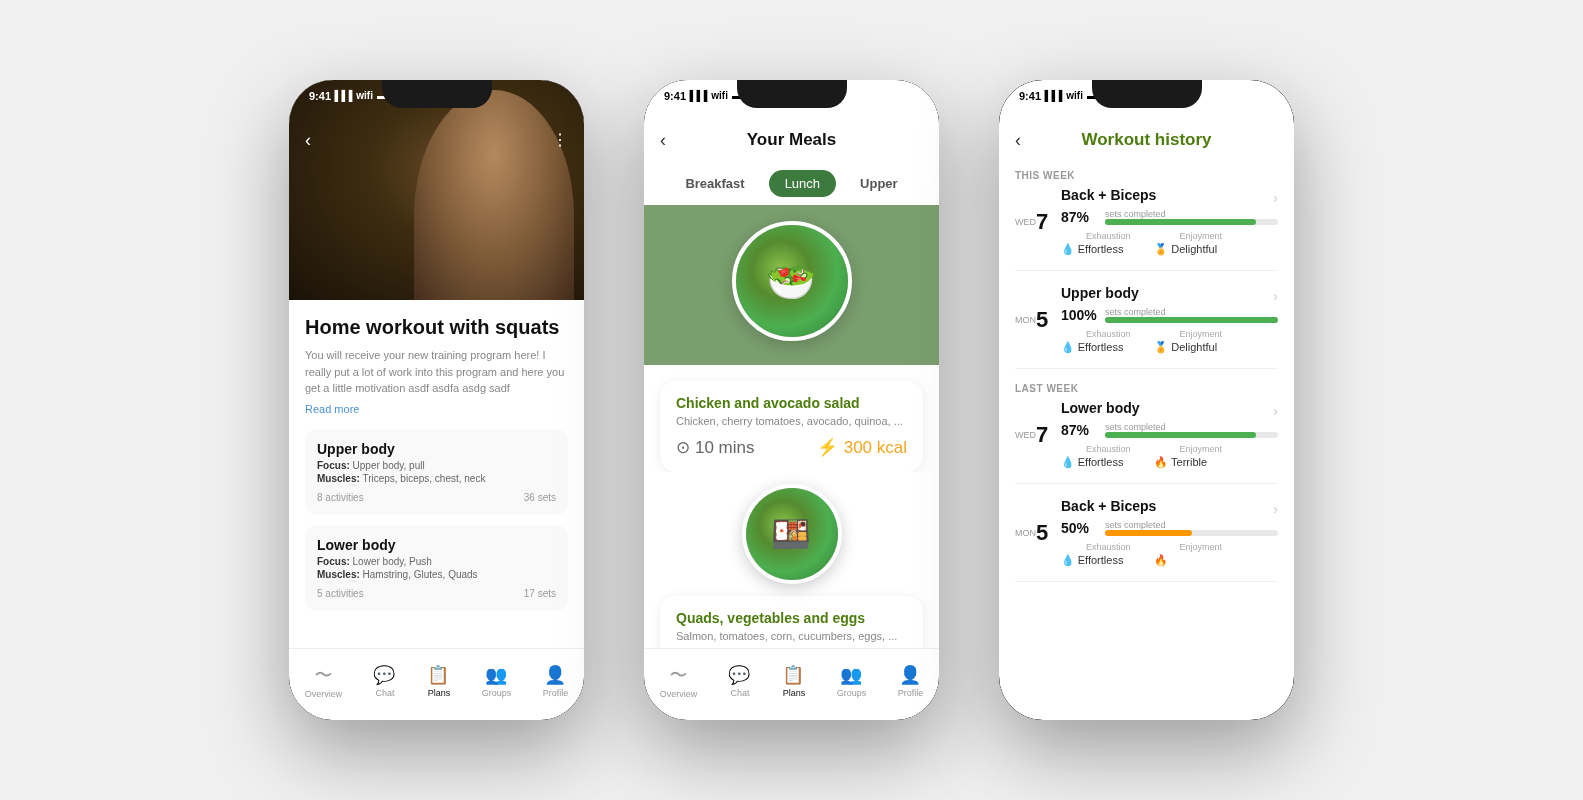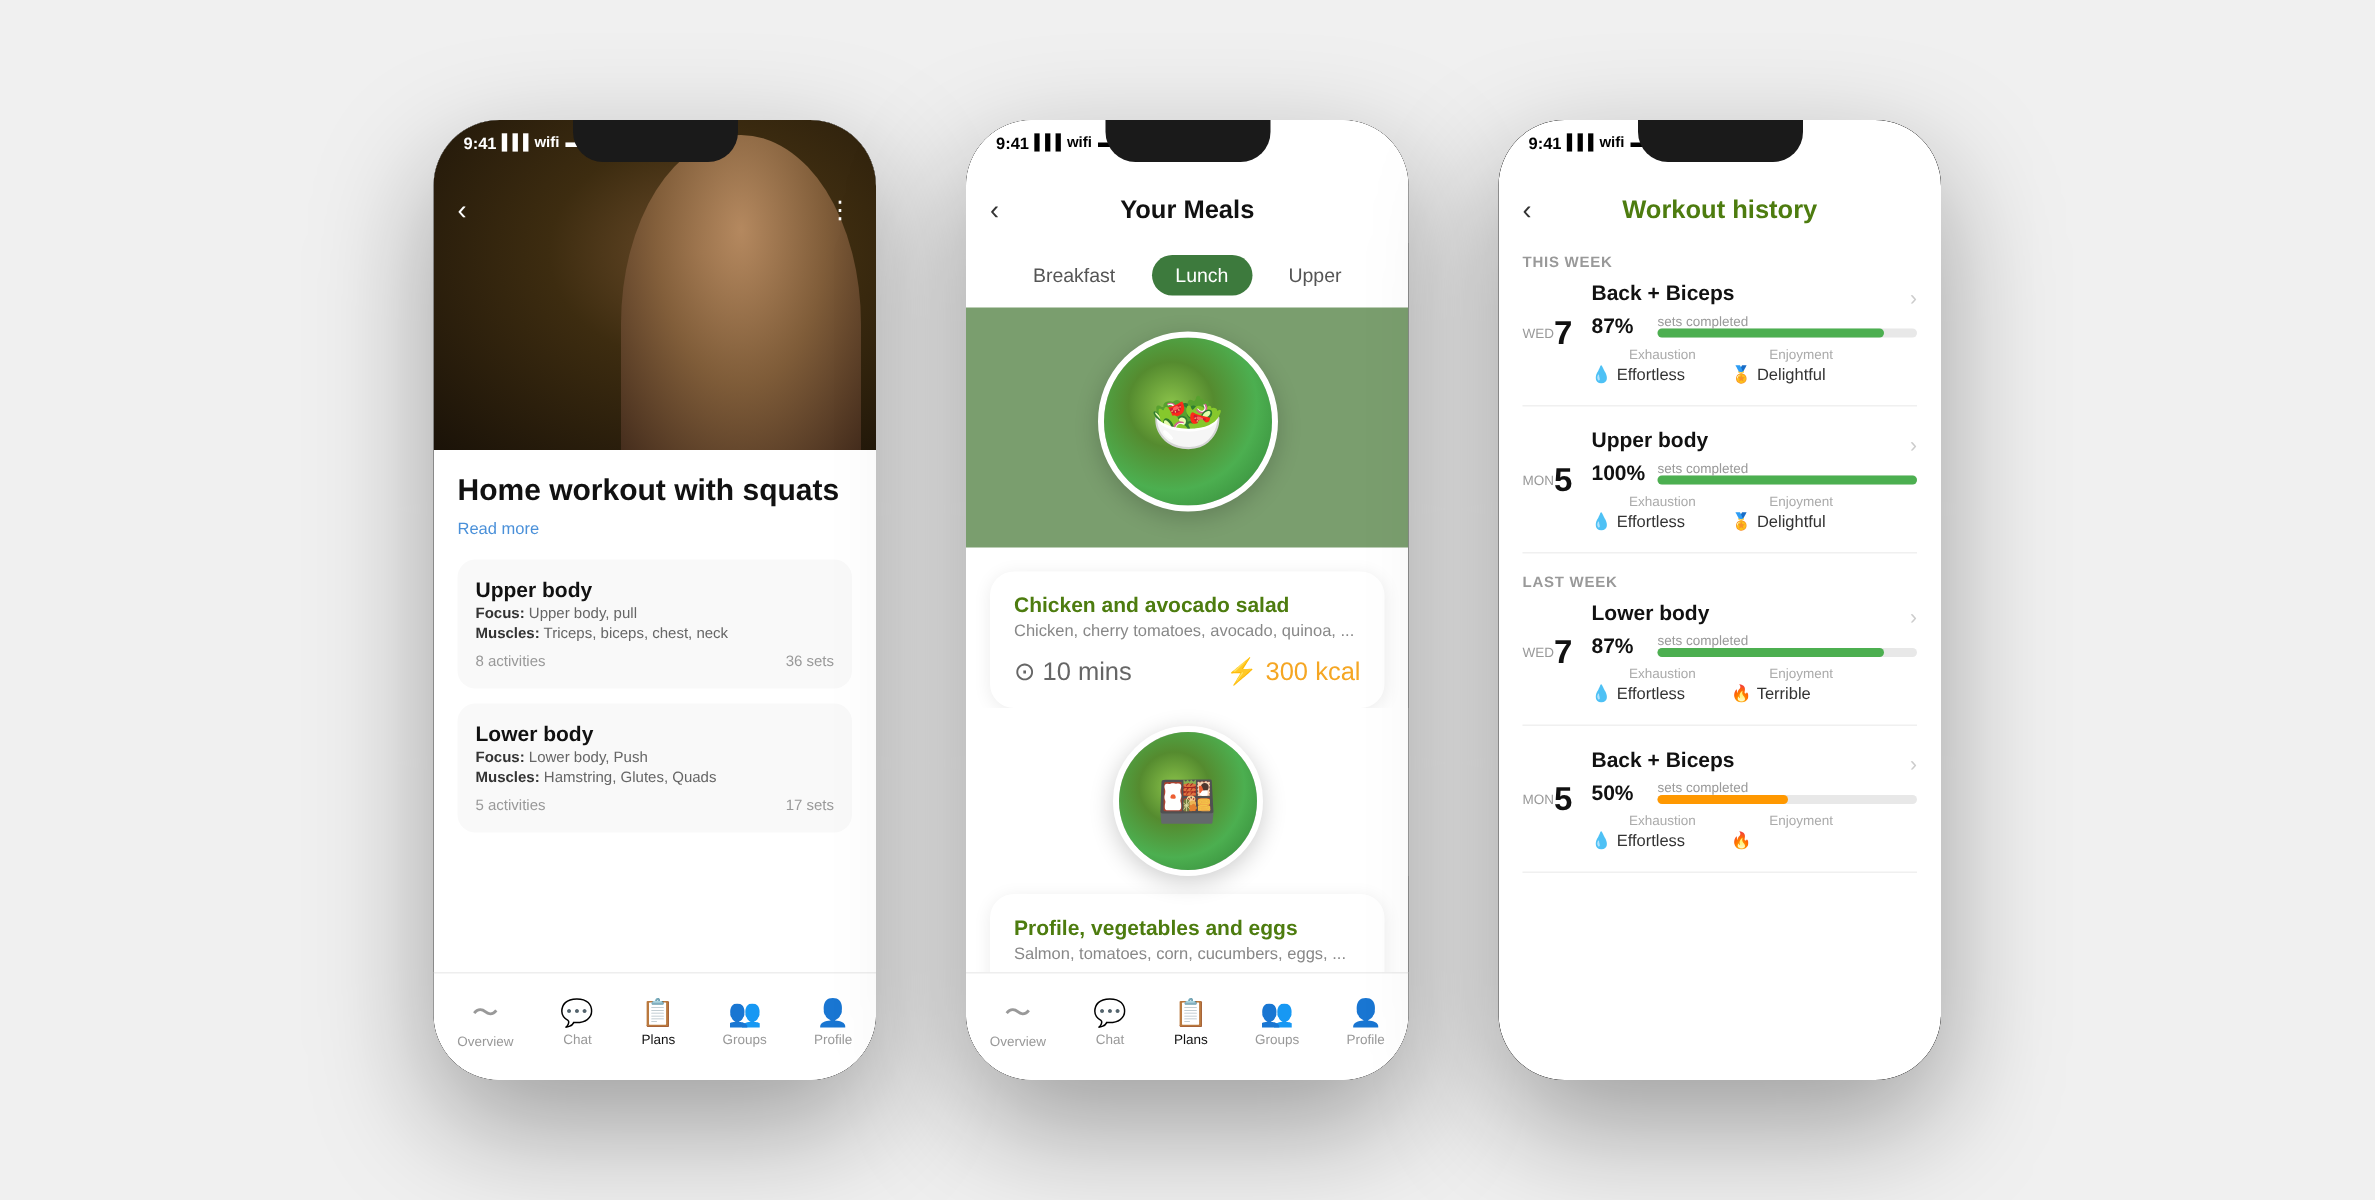--- a/index.html
+++ b/index.html
@@ -188,21 +188,21 @@
       justify-content: center;
       align-items: center;
       gap: 8px;
       margin: 8px 0;
     }
     .p2-tab {
       font-size: 13px;
       padding: 6px 16px;
       border-radius: 20px;
       color: #555;
-      font-weight: 400;
+      font-weight: 700;
     }
     .p2-tab.active {
       background: #3d7a3d;
       color: #fff;
       font-weight: 400;
     }
     .p2-meal-section {
       background: #7a9e6e;
       padding: 16px 16px 24px;
       display: flex;
@@ -315,20 +315,21 @@
     <div class="p1-hero">
       <div class="p1-hero-img">
         <div class="p1-hero-figure"></div>
       </div>
       <div class="p1-back-btn">‹</div>
       <div class="p1-share-btn">⋮</div>
     </div>
 
     <div class="p1-content" style="height: calc(100% - 220px - 72px); overflow-y: auto;">
       <div class="p1-title">Home workout with squats</div>
+      <div class="p1-desc">You will receive your new training program here! I really put a lot of work into this program and here you get a little motivation asdf asdfa asdg sadf</div>
       <span class="p1-read-more">Read more</span>
 
       <div class="p1-workout-card">
         <div class="p1-workout-name">Upper body</div>
         <div class="p1-workout-meta"><span>Focus:</span> Upper body, pull</div>
         <div class="p1-workout-meta"><span>Muscles:</span> Triceps, biceps, chest, neck</div>
         <div class="p1-workout-stats">
           <span>8 activities</span>
           <span>36 sets</span>
         </div>
@@ -408,21 +409,21 @@
       </div>
     </div>
 
     <div style="display:flex;justify-content:center;padding:12px 16px 0; background:#fff;">
       <div class="p2-food-circle" style="width:100px;height:100px;">
         <div class="p2-salad-art" style="font-size:32px;">🍱</div>
       </div>
     </div>
 
     <div class="p2-meal-card2 p2-meal-card">
-      <div class="p2-meal-name">Profile, vegetables and eggs</div>
+      <div class="p2-meal-name">Quads, vegetables and eggs</div>
       <div class="p2-meal-ingredients">Salmon, tomatoes, corn, cucumbers, eggs, ...</div>
       <div class="p2-meal-footer">
         <span>⊙ 10 mins</span>
         <span class="kcal">⚡ 300 kcal</span>
       </div>
     </div>
 
     <div class="bottom-nav">
       <div class="nav-item">
         <span class="nav-icon">〜</span>

